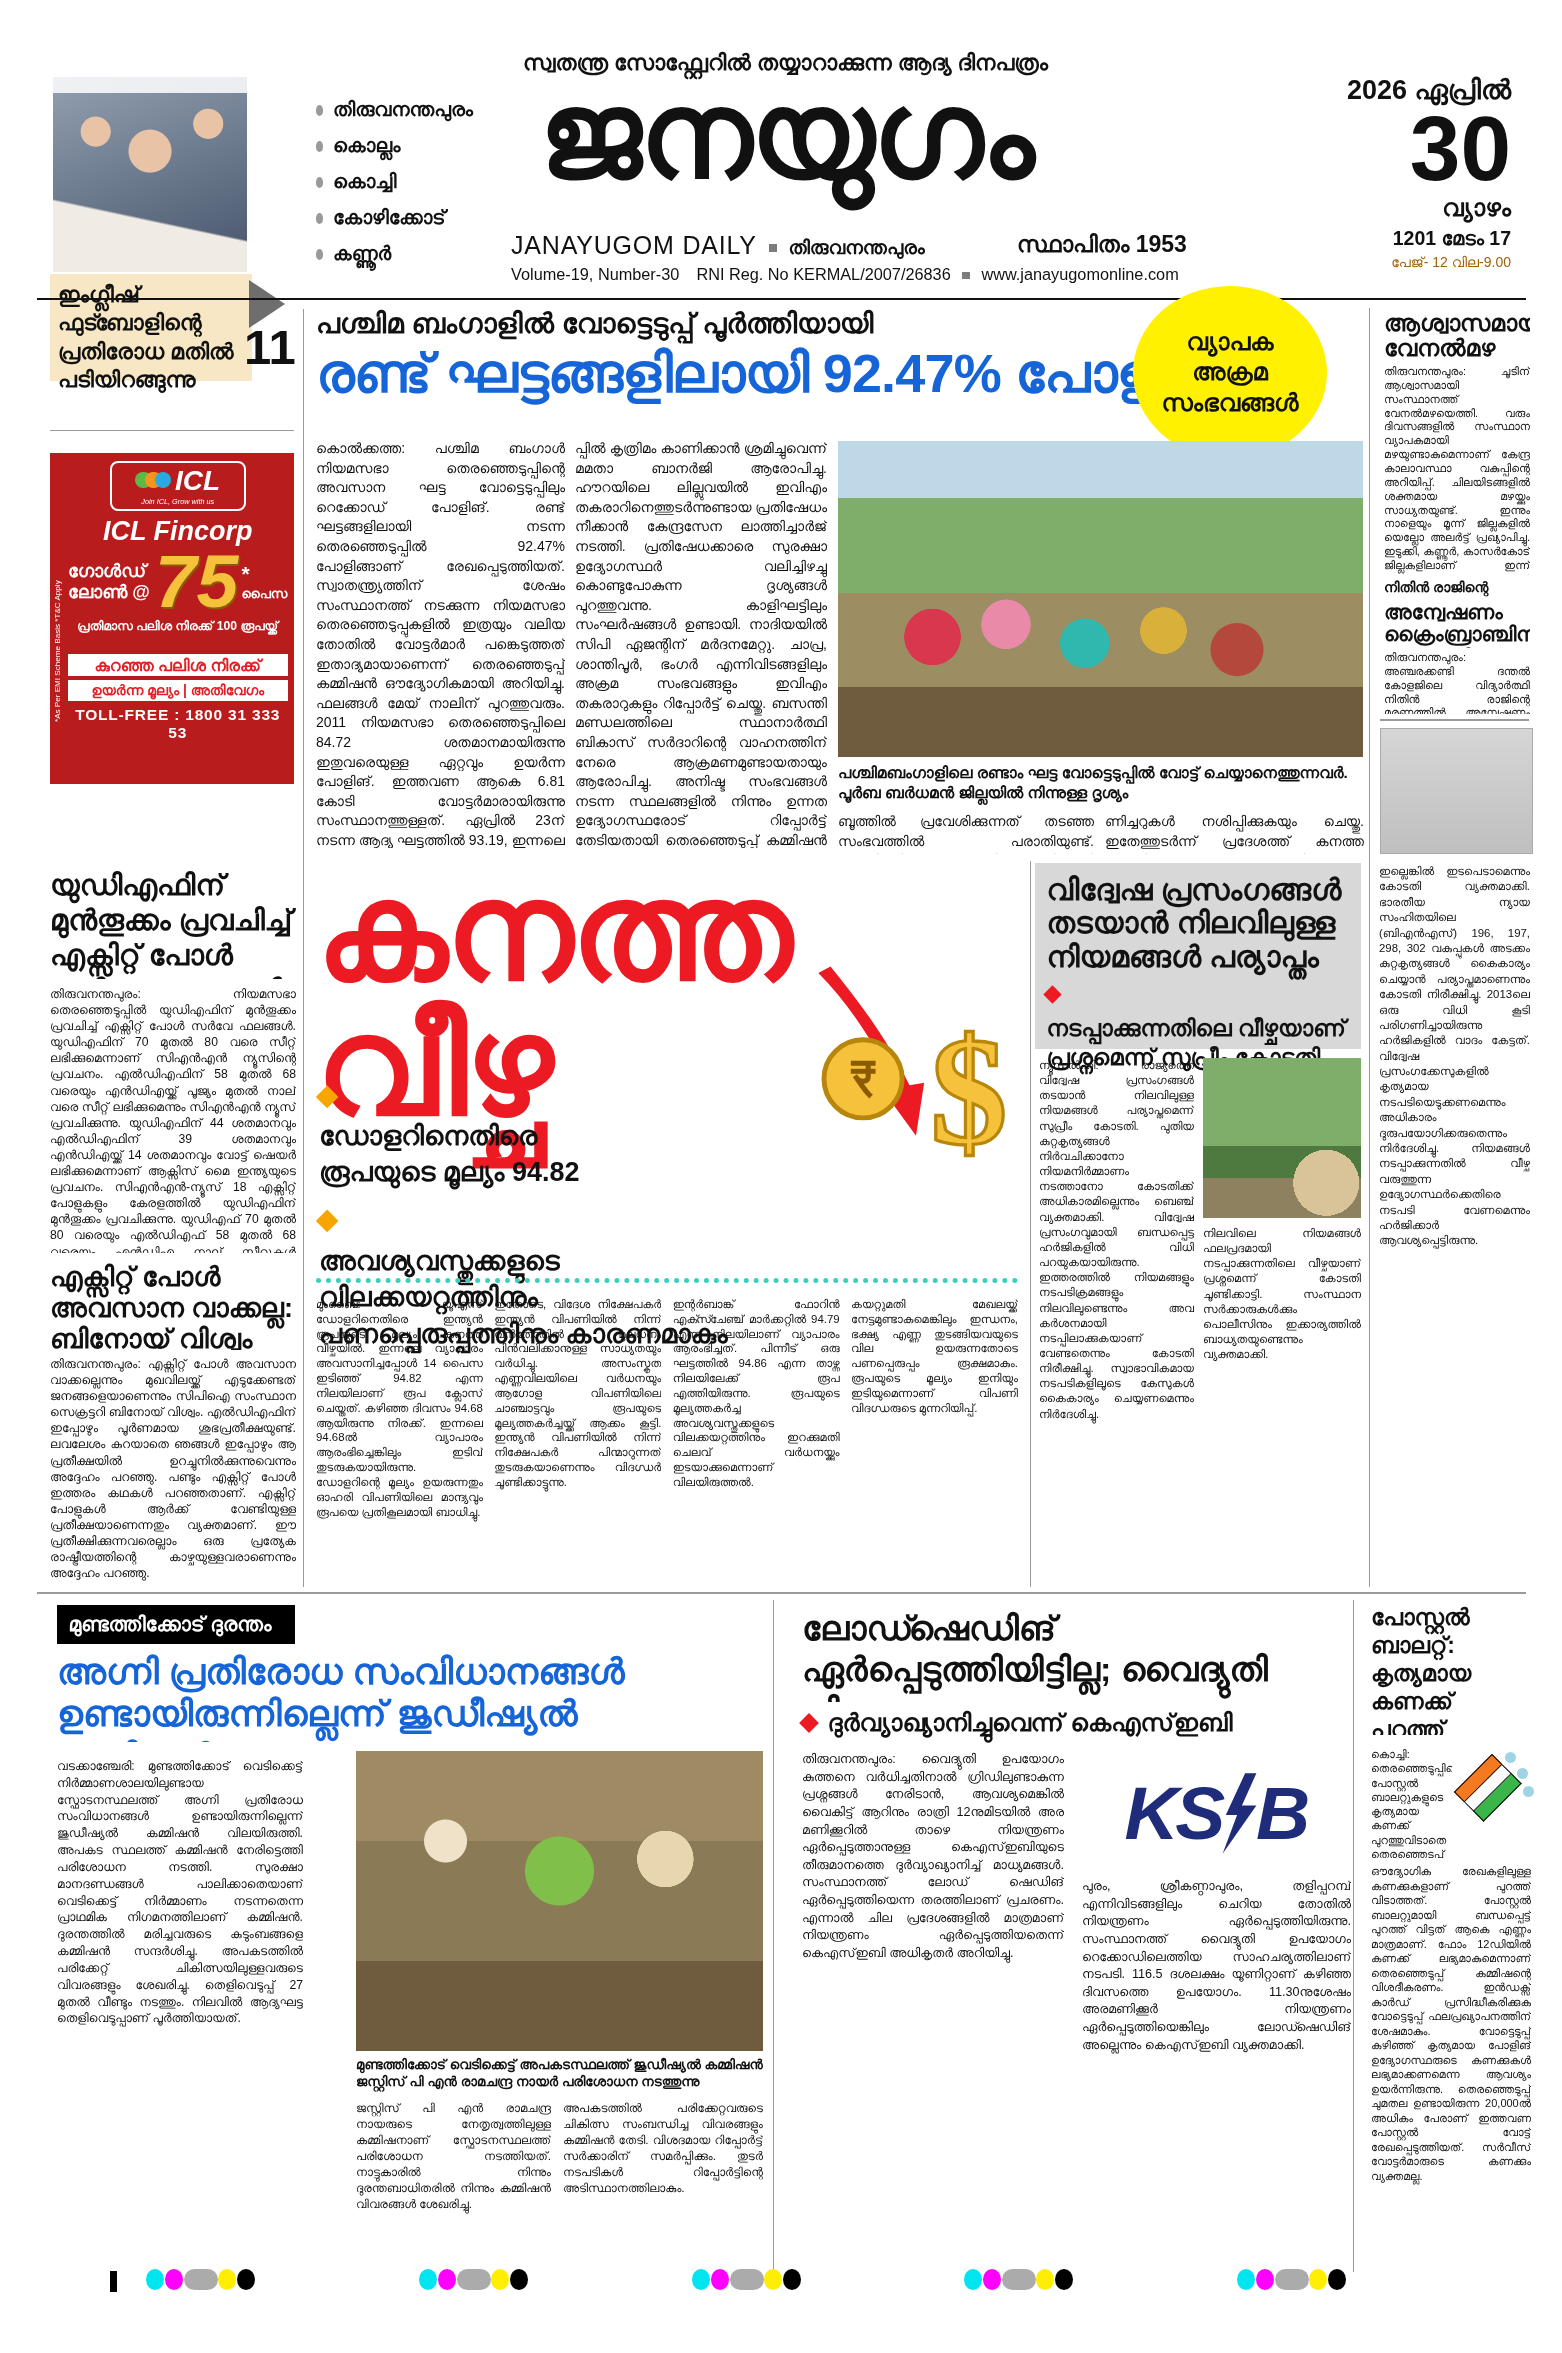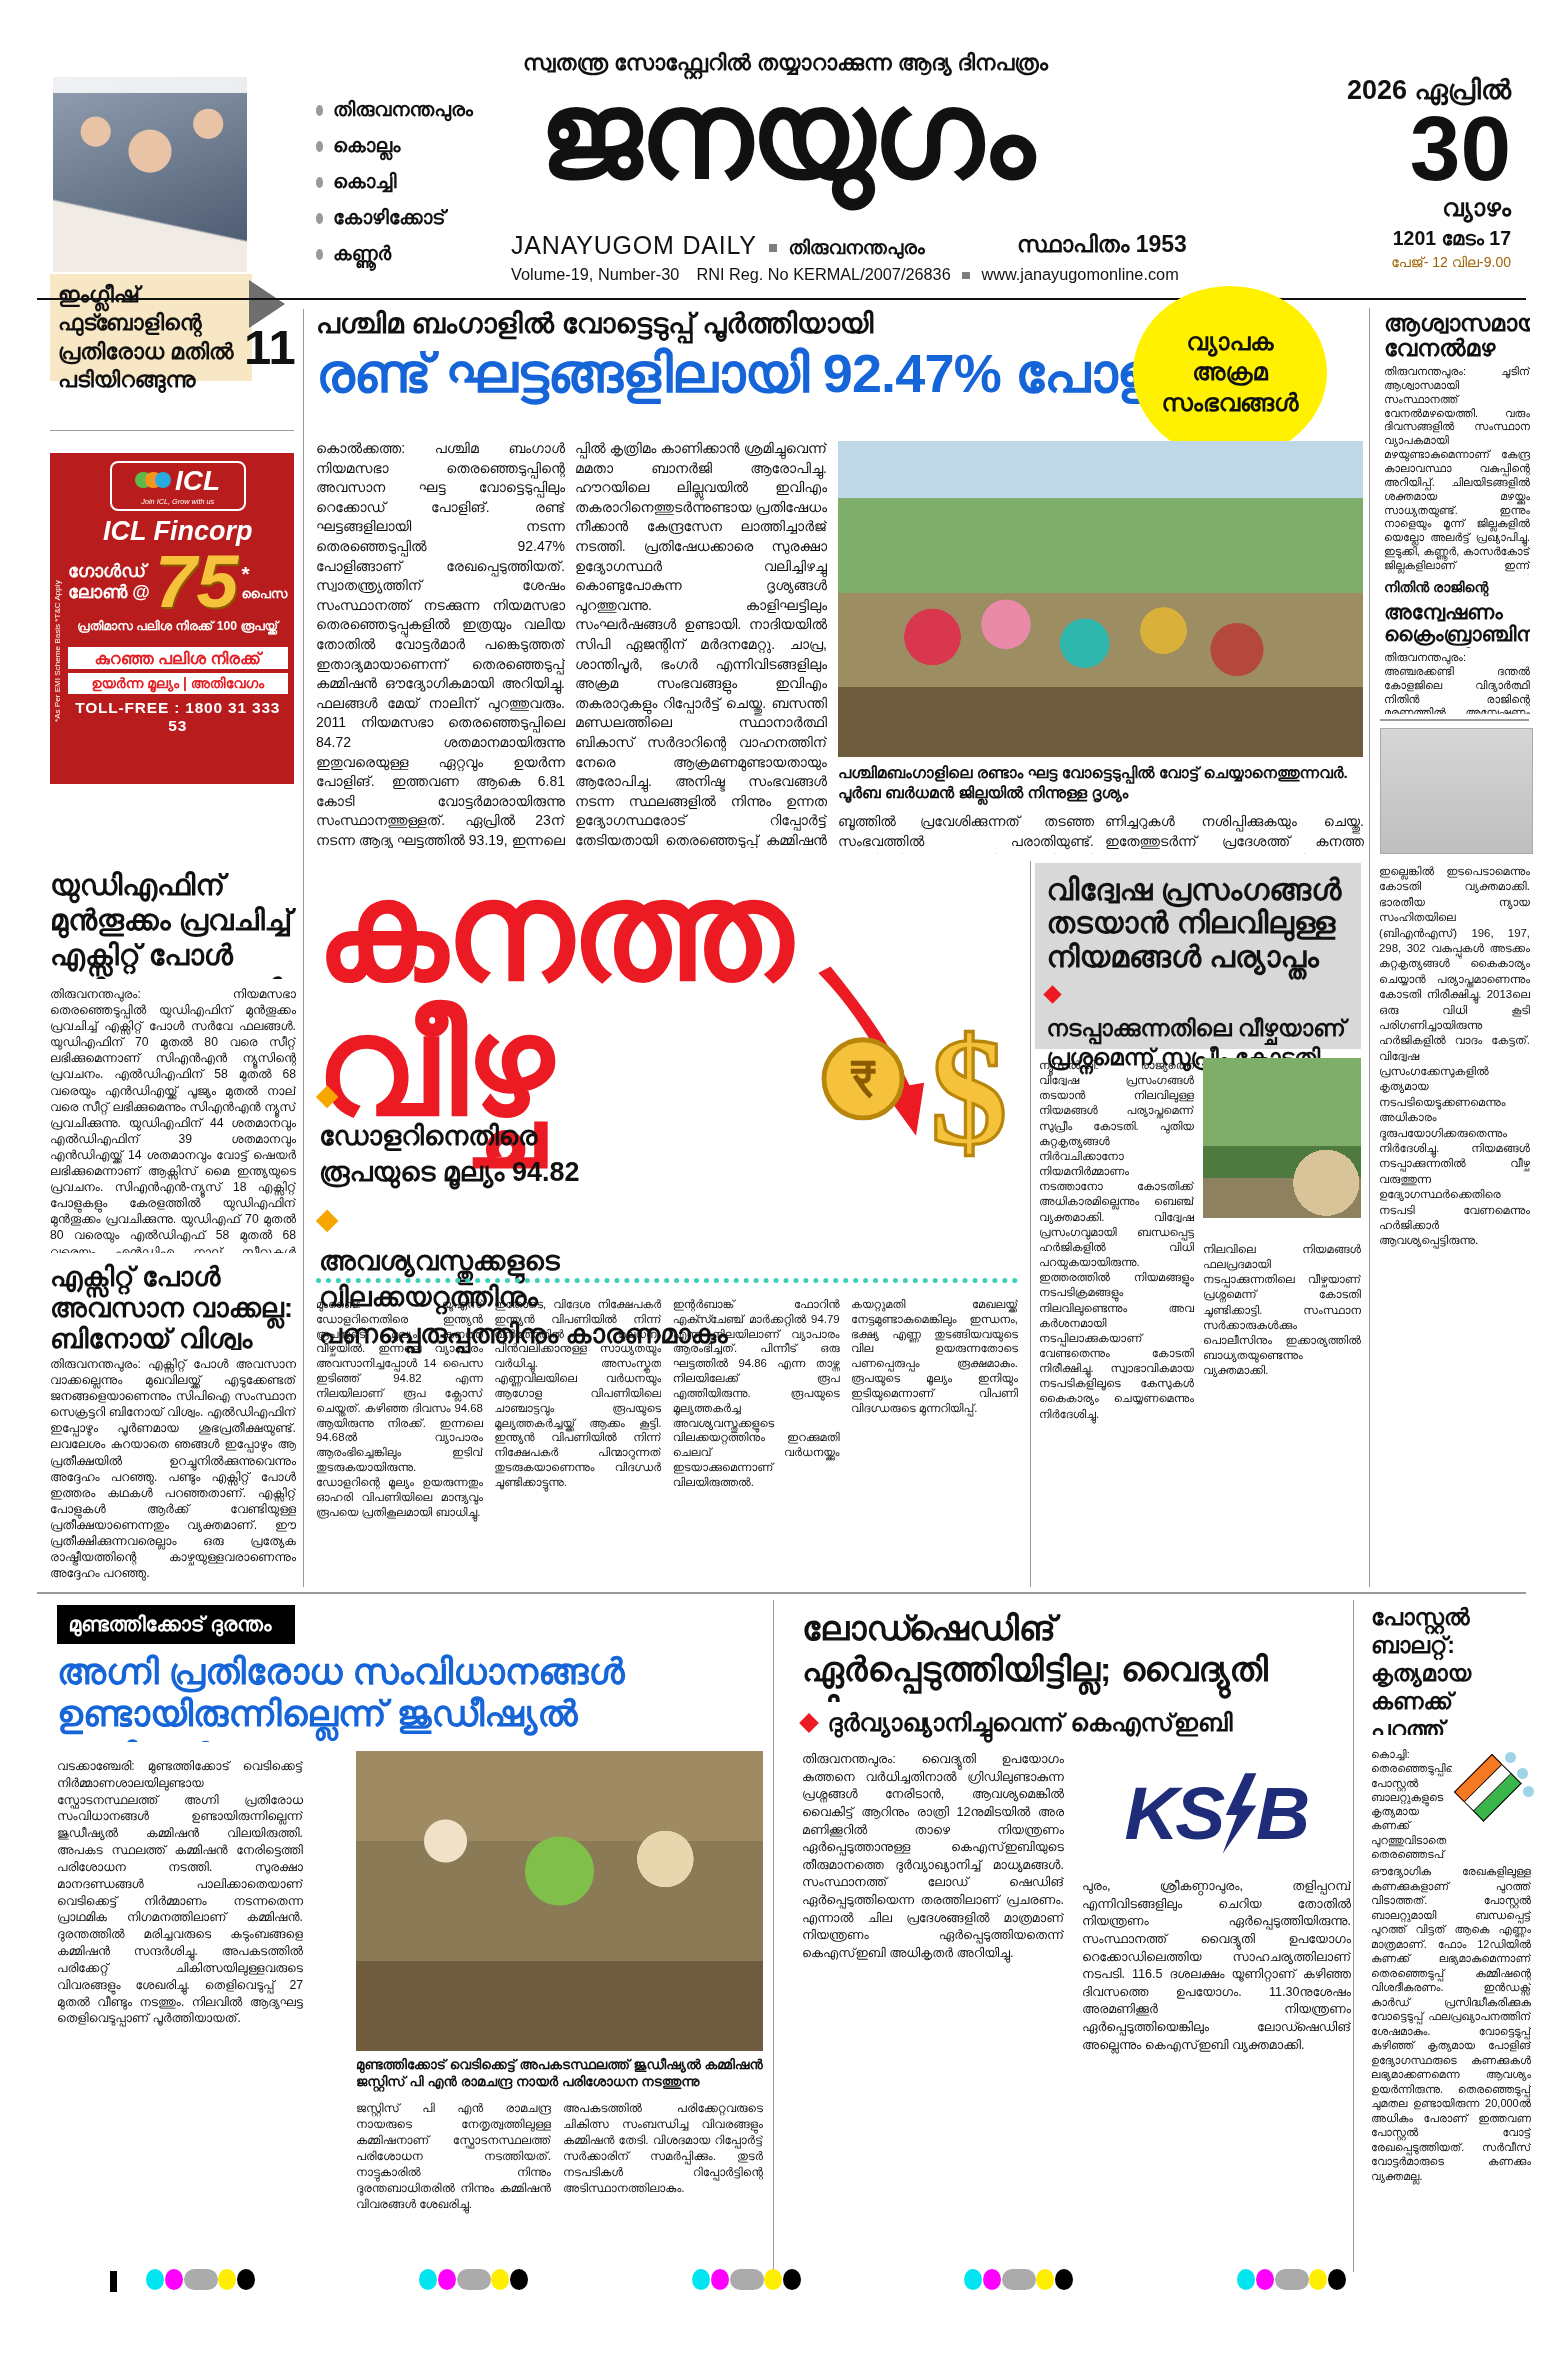--- a/index.html
+++ b/index.html
@@ -93,21 +93,21 @@
     <div class="b" style="font-size:27px;font-style:italic;text-align:center;margin-top:4.9px;">ICL Fincorp</div>
     <div style="display:flex;align-items:center;margin-top:1.6px;">
       <div class="b" style="font-size:18px;width:90px;line-height:1.2;">ഗോൾഡ് ലോൺ @</div>
       <div class="b" style="font-size:75px;font-style:italic;color:#f6c23c;text-shadow:1.6px 2.4px 0 #8a5b00;line-height:.9;">75</div>
       <div style="margin-left:3.3px;">
         <div class="b" style="font-size:21px;">*</div>
         <div class="b" style="font-size:13px;">പൈസ</div>
       </div>
     </div>
     <div class="b" style="font-size:12.2px;text-align:center;margin-top:3.3px;">പ്രതിമാസ പലിശ നിരക്ക് 100 രൂപയ്ക്ക്</div>
-    <div class="b" style="background:#fff;color:#e31e24;font-size:16.3px;text-align:center;margin-top:14px;padding:1.6px 0;">കുറഞ്ഞ പലിശ നിരക്ക്</div>
+    <div class="b" style="background:#fff;color:#e31e24;font-size:16.3px;text-align:center;margin-top:21px;padding:1.6px 0;">കുറഞ്ഞ പലിശ നിരക്ക്</div>
     <div class="b" style="background:#fff;color:#e31e24;font-size:14px;text-align:center;margin-top:4.1px;padding:1.6px 0;">ഉയർന്ന മൂല്യം | അതിവേഗം</div>
     <div class="b" style="font-size:15.5px;text-align:center;margin-top:4.9px;letter-spacing:0.8px;">TOLL-FREE : 1800 31 333 53</div>
   </div>
 
   <div class="abs vline" style="left:303px;top:309px;width:0.8px;height:1278px;"></div>
 
   <div class="abs b" style="left:316px;top:308px;font-size:28px;">പശ്ചിമ ബംഗാളിൽ വോട്ടെടുപ്പ് പൂർത്തിയായി</div>
   <div class="abs b clip" style="left:316px;top:342px;width:969px;height:90px;font-size:54px;color:#1565d8;white-space:nowrap;letter-spacing:-0.8px;">രണ്ട് ഘട്ടങ്ങളിലായി 92.47% പോളിങ്</div>
   <div class="abs" style="left:1133px;top:286px;width:194px;height:173px;border-radius:50%;background:#fff100;
               display:flex;align-items:center;justify-content:center;text-align:center;">
@@ -180,21 +180,21 @@
     <div class="bullet-row" style="margin-top:8.1px;">
       <span class="diamond" style="background:#ec1b23;width:13px;height:13px;flex-basis:13px;"></span>
       <span class="b" style="font-size:23px;line-height:1.25;">നടപ്പാക്കുന്നതിലെ വീഴ്ചയാണ് പ്രശ്നമെന്ന് സുപ്രീം കോടതി</span>
     </div>
   </div>
   <div class="abs clip just" style="left:1039px;top:1058px;width:155px;height:527px;font-size:11.4px;line-height:1.33;">ന്യൂഡൽഹി: രാജ്യത്തെ വിദ്വേഷ പ്രസംഗങ്ങൾ തടയാൻ നിലവിലുള്ള നിയമങ്ങൾ പര്യാപ്തമെന്ന് സുപ്രീം കോടതി. പുതിയ കുറ്റകൃത്യങ്ങൾ നിർവചിക്കാനോ നിയമനിർമ്മാണം നടത്താനോ കോടതിക്ക് അധികാരമില്ലെന്നും ബെഞ്ച് വ്യക്തമാക്കി. വിദ്വേഷ പ്രസംഗവുമായി ബന്ധപ്പെട്ട ഹർജികളിൽ വിധി പറയുകയായിരുന്നു. ഇത്തരത്തിൽ നിയമങ്ങളും നടപടിക്രമങ്ങളും നിലവിലുണ്ടെന്നും അവ കർശനമായി നടപ്പിലാക്കുകയാണ് വേണ്ടതെന്നും കോടതി നിരീക്ഷിച്ചു. സ്വാഭാവികമായ നടപടികളിലൂടെ കേസുകൾ കൈകാര്യം ചെയ്യണമെന്നും നിർദേശിച്ചു.</div>
   <div class="abs photo" style="left:1203px;top:1058px;width:158px;height:160px;
               background:
                radial-gradient(circle at 78% 78%, #d9c49a 0 33px, rgba(0,0,0,0) 33px),
                linear-gradient(180deg,#7fae6a 0 55%, #4e7a3f 55% 75%, #8e815f 75% 100%);"></div>
-  <div class="abs clip just" style="left:1203px;top:1226px;width:158px;height:360px;font-size:11.4px;line-height:1.33;margin-top:16px;">നിലവിലെ നിയമങ്ങൾ ഫലപ്രദമായി നടപ്പാക്കുന്നതിലെ വീഴ്ചയാണ് പ്രശ്നമെന്ന് കോടതി ചൂണ്ടിക്കാട്ടി. സംസ്ഥാന സർക്കാരുകൾക്കും പൊലീസിനും ഇക്കാര്യത്തിൽ ബാധ്യതയുണ്ടെന്നും വ്യക്തമാക്കി.</div>
+  <div class="abs clip just" style="left:1203px;top:1226px;width:158px;height:360px;font-size:11.4px;line-height:1.33;">നിലവിലെ നിയമങ്ങൾ ഫലപ്രദമായി നടപ്പാക്കുന്നതിലെ വീഴ്ചയാണ് പ്രശ്നമെന്ന് കോടതി ചൂണ്ടിക്കാട്ടി. സംസ്ഥാന സർക്കാരുകൾക്കും പൊലീസിനും ഇക്കാര്യത്തിൽ ബാധ്യതയുണ്ടെന്നും വ്യക്തമാക്കി.</div>
   <div class="abs clip just" style="left:1379px;top:864px;width:151px;height:721px;font-size:11.4px;line-height:1.35;">ഇല്ലെങ്കിൽ ഇടപെടാമെന്നും കോടതി വ്യക്തമാക്കി. ഭാരതീയ ന്യായ സംഹിതയിലെ (ബിഎൻഎസ്) 196, 197, 298, 302 വകുപ്പുകൾ അടക്കം കുറ്റകൃത്യങ്ങൾ കൈകാര്യം ചെയ്യാൻ പര്യാപ്തമാണെന്നും കോടതി നിരീക്ഷിച്ചു. 2013ലെ ഒരു വിധി കൂടി പരിഗണിച്ചായിരുന്നു ഹർജികളിൽ വാദം കേട്ടത്. വിദ്വേഷ പ്രസംഗക്കേസുകളിൽ കൃത്യമായ നടപടിയെടുക്കണമെന്നും അധികാരം ദുരുപയോഗിക്കരുതെന്നും നിർദേശിച്ചു. നിയമങ്ങൾ നടപ്പാക്കുന്നതിൽ വീഴ്ച വരുത്തുന്ന ഉദ്യോഗസ്ഥർക്കെതിരെ നടപടി വേണമെന്നും ഹർജിക്കാർ ആവശ്യപ്പെട്ടിരുന്നു.</div>
 
   <div class="abs rule-g" style="left:37px;top:1592px;width:1489px;height:1.6px;"></div>
 
   <div class="abs" style="left:57px;top:1605px;width:238px;height:39px;background:#000;color:#fff;display:flex;align-items:center;padding-left:11.4px;box-sizing:border-box;">
     <span class="b" style="font-size:20.3px;">മുണ്ടത്തിക്കോട് ദുരന്തം</span>
   </div>
   <div class="abs b clip" style="left:57px;top:1651px;width:635px;height:91px;font-size:36px;line-height:1.18;color:#1565d8;">അഗ്നി പ്രതിരോധ സംവിധാനങ്ങൾ ഉണ്ടായിരുന്നില്ലെന്ന് ജുഡീഷ്യൽ കമ്മിഷൻ</div>
   <div class="abs clip just" style="left:57px;top:1758px;width:246px;height:508px;font-size:12.2px;line-height:1.38;">വടക്കാഞ്ചേരി: മുണ്ടത്തിക്കോട് വെടിക്കെട്ട് നിർമ്മാണശാലയിലുണ്ടായ സ്ഫോടനസ്ഥലത്ത് അഗ്നി പ്രതിരോധ സംവിധാനങ്ങൾ ഉണ്ടായിരുന്നില്ലെന്ന് ജുഡീഷ്യൽ കമ്മിഷൻ വിലയിരുത്തി. അപകട സ്ഥലത്ത് കമ്മിഷൻ നേരിട്ടെത്തി പരിശോധന നടത്തി. സുരക്ഷാ മാനദണ്ഡങ്ങൾ പാലിക്കാതെയാണ് വെടിക്കെട്ട് നിർമ്മാണം നടന്നതെന്ന പ്രാഥമിക നിഗമനത്തിലാണ് കമ്മിഷൻ. ദുരന്തത്തിൽ മരിച്ചവരുടെ കുടുംബങ്ങളെ കമ്മിഷൻ സന്ദർശിച്ചു. അപകടത്തിൽ പരിക്കേറ്റ് ചികിത്സയിലുള്ളവരുടെ വിവരങ്ങളും ശേഖരിച്ചു. തെളിവെടുപ്പ് 27 മുതൽ വീണ്ടും നടത്തും. നിലവിൽ ആദ്യഘട്ട തെളിവെടുപ്പാണ് പൂർത്തിയായത്.</div>
   <div class="abs photo" style="left:356px;top:1751px;width:407px;height:300px;

